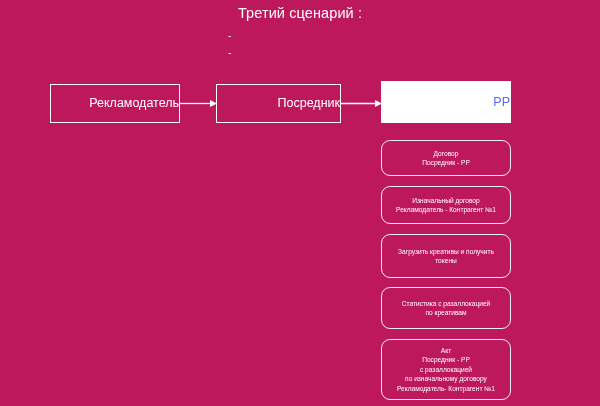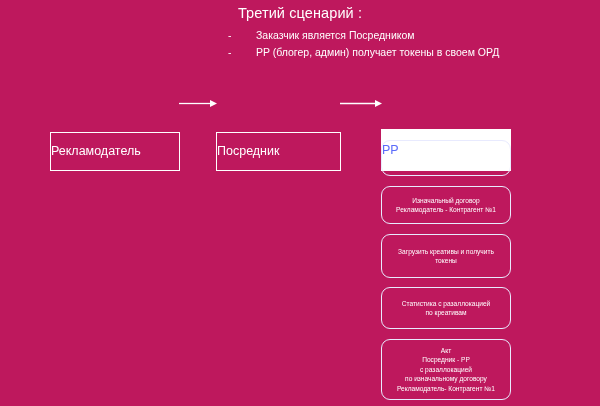--- a/index.html
+++ b/index.html
@@ -60,22 +60,21 @@
     white-space: nowrap;
   }
 
   
   .flow-box {
     position: absolute;
     box-sizing: border-box;
     border: 1.5px solid #FFFFFF;
     display: flex;
     align-items: center;
-    justify-content: flex-start;
-    margin-top: 48px;
+    justify-content: flex-end;
   }
   .flow-box .flow-label {
     font-size: 12.5px;
     line-height: 15px;
     white-space: nowrap;
   }
   .flow-outline {
     background: transparent;
   }
   .flow-outline .flow-label { color: #FFFFFF; }
@@ -129,25 +128,23 @@
 </head>
 <body>
 
 <div id="slide">
 
   <div class="slide-title">Третий сценарий :</div>
 
   <div class="bullet-list">
     <div class="bullet-row">
       <span class="bullet-dash">-</span>
-      <span class="bullet-text">Заказчик является Посредником</span>
     </div>
     <div class="bullet-row">
       <span class="bullet-dash">-</span>
-      <span class="bullet-text">PP (блогер, админ) получает токены в своем ОРД</span>
     </div>
   </div>
 
   <div class="flow-box flow-outline" id="box-advertiser">
     <span class="flow-label">Рекламодатель</span>
   </div>
 
   <div class="flow-box flow-outline" id="box-agent">
     <span class="flow-label">Посредник</span>
   </div>

